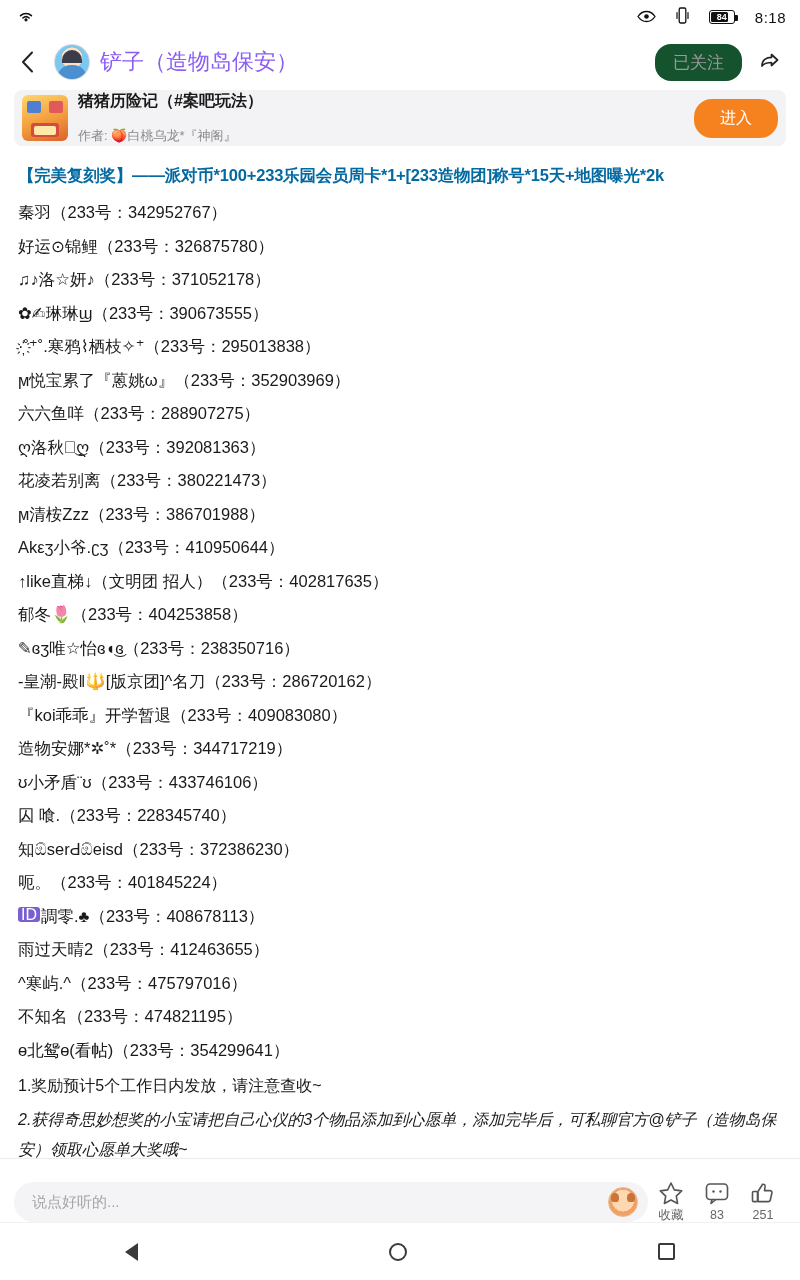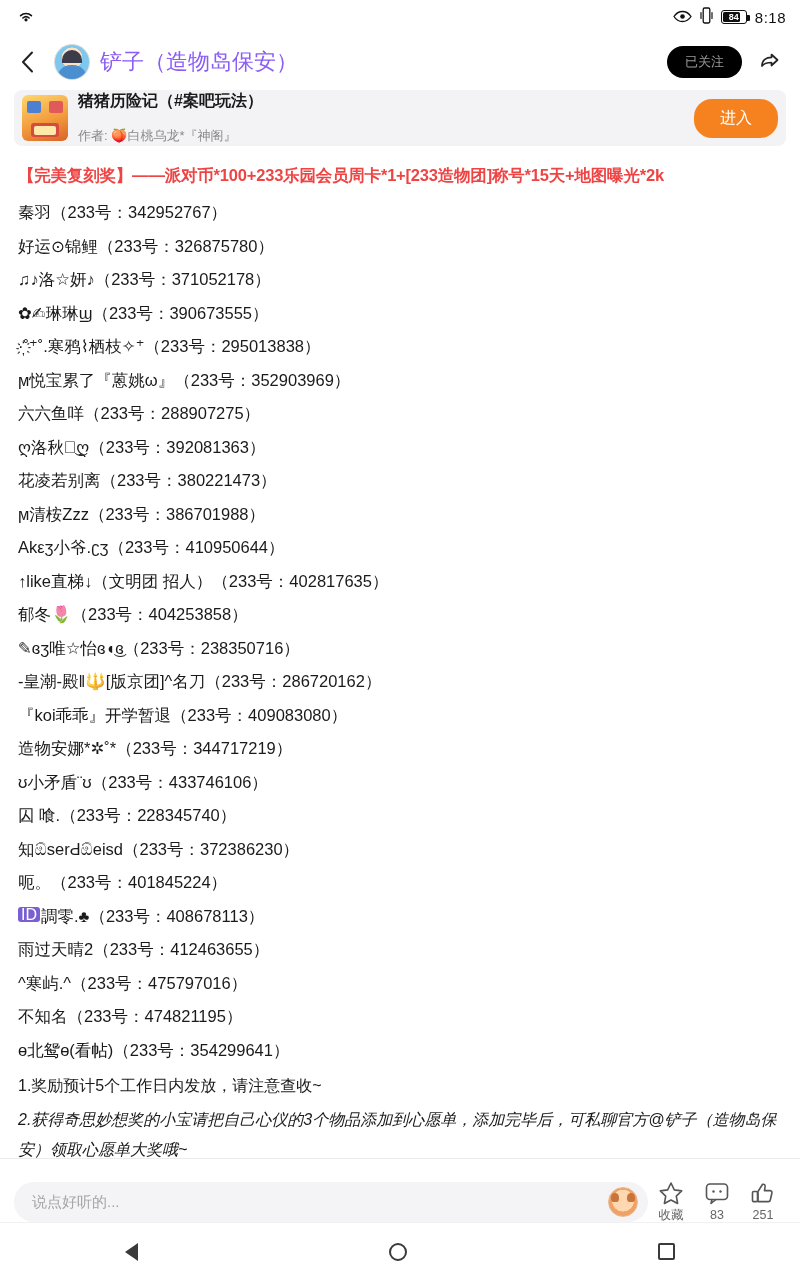--- a/index.html
+++ b/index.html
@@ -16,21 +16,21 @@
   
   .statusbar {
     height: 34px;
     display: flex; align-items: center; justify-content: space-between;
     padding: 0 14px 0 16px;
     background: #ffffff;
     font-size: 15px;
     color: #111;
   }
   .status-left { display: flex; align-items: center; gap: 6px; }
-  .status-right { display: flex; align-items: center; gap: 8px; }
+  .status-right { display: flex; align-items: center; gap: 20px; }
   .status-time { font-size: 15px; color: #111; letter-spacing: .5px; }
   .battery {
     position: relative;
     width: 26px; height: 14px;
     border: 1.6px solid #111; border-radius: 3px;
     display: inline-flex; align-items: center; justify-content: center;
   }
   .battery:after {
     content: ""; position: absolute; right: -4px; top: 4px;
     width: 2.4px; height: 6px; background: #111; border-radius: 0 1px 1px 0;
@@ -71,23 +71,23 @@
   .avatar:after {
     content: ""; position: absolute; left: 50%; bottom: 0; transform: translateX(-50%);
     width: 30px; height: 14px; border-radius: 14px 14px 0 0;
     background: #4b8fd1;
   }
   .nav-title {
     font-size: 22px; color: #8b5cf6; flex: 1 1 auto;
     white-space: nowrap; overflow: hidden; text-overflow: ellipsis;
   }
   .follow-btn {
-    background: #000000; color: #9a9a9a;
+    background: #14532d; color: #9a9a9a;
     border: none; border-radius: 16px;
-    padding: 7px 18px; font-size: 13px;
+    padding: 7px 18px; font-size: 17px;
     font-family: inherit;
   }
   .share-btn {
     width: 34px; height: 34px; display: flex; align-items: center; justify-content: center;
     color: #222;
   }
 
   
   .promo {
     margin: 0 14px;
@@ -126,21 +126,21 @@
     padding: 9px 26px; font-size: 16px;
     font-family: inherit;
   }
 
   
   .content {
     padding: 14px 18px 0 18px;
     height: 1280px;
   }
   .post-headline {
-    color: #ef4444;
+    color: #0369a1;
     font-weight: bold;
     font-size: 16.5px;
     line-height: 26px;
     margin: 2px 0 8px 0;
     letter-spacing: -0.2px;
   }
   .winner-line {
     font-size: 16.5px;
     color: #1a1a1a;
     line-height: 33.5px;

